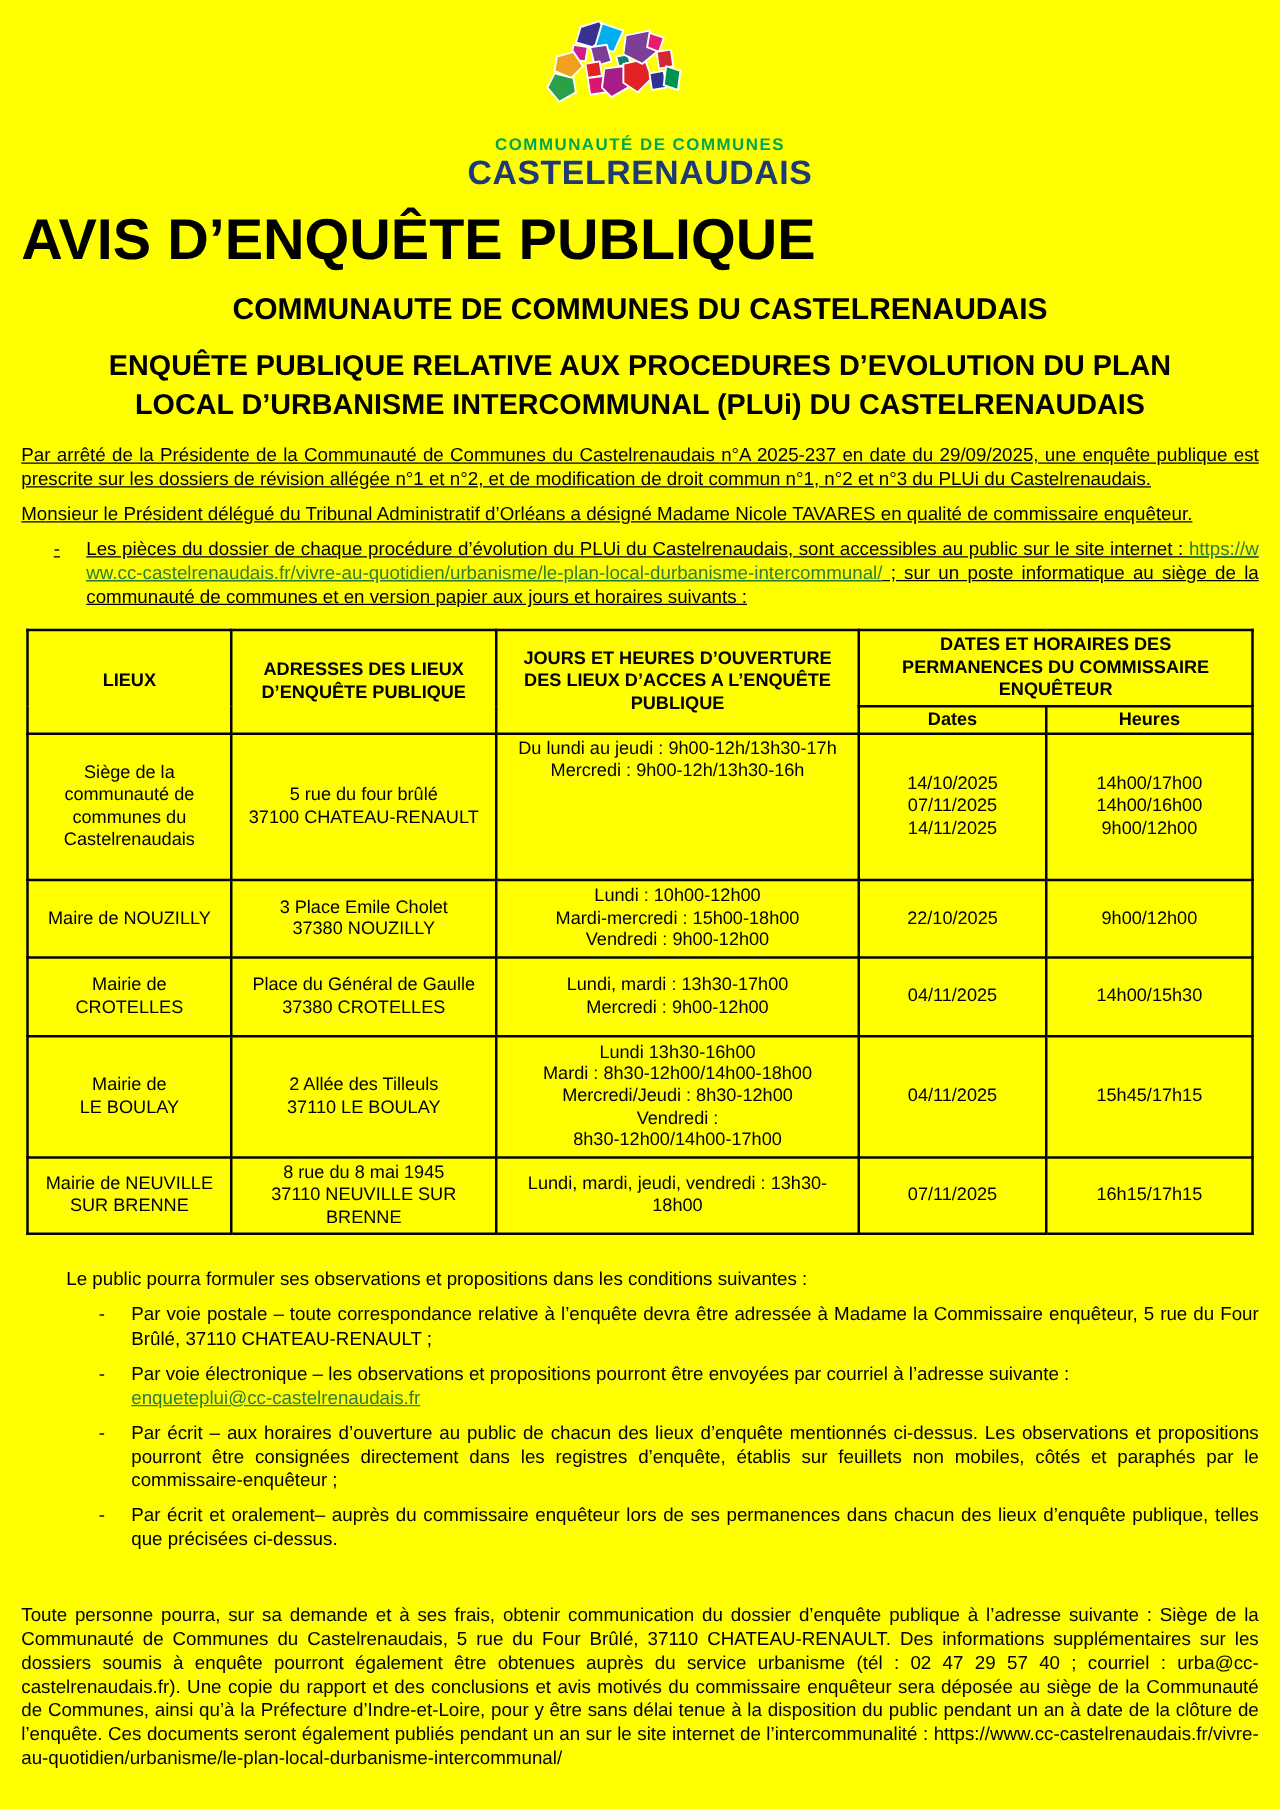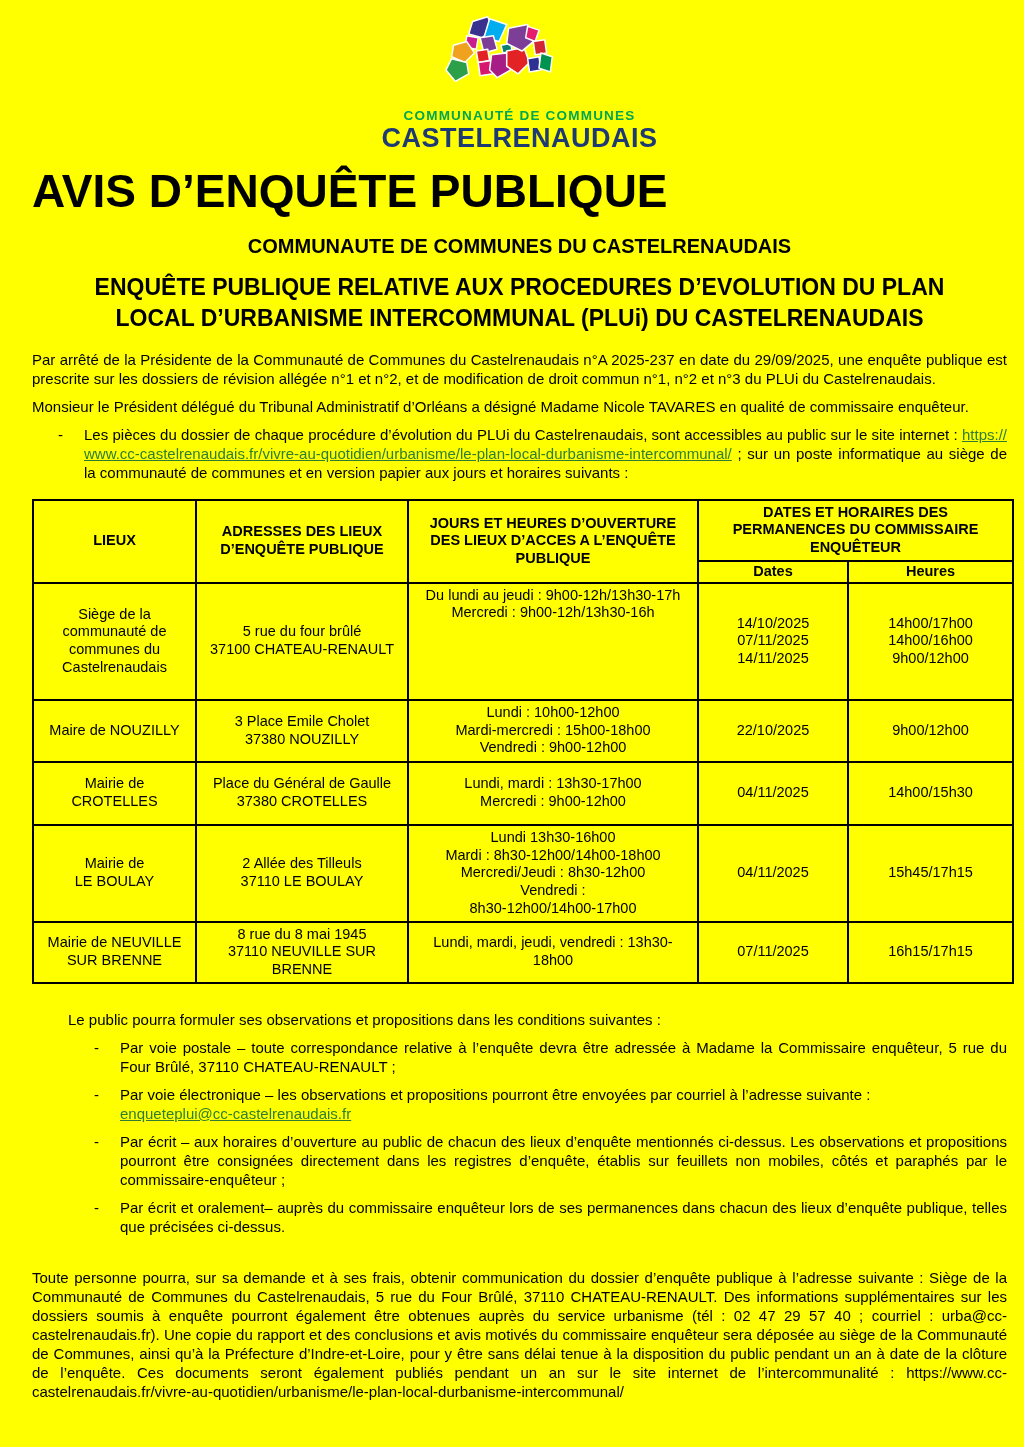--- a/index.html
+++ b/index.html
@@ -1,50 +1,50 @@
 <!DOCTYPE html>
 <html><head>
 <meta charset="utf-8">
 <style>
   html,body{margin:0;padding:0;}
   .page{
     width:1024px;height:1447px;background:#ffff00;box-sizing:border-box;
-    padding:14px 17px 0 32px;color:#000;
+    padding:14px 17px 0 17px;color:#000;
     font-family:"Liberation Sans",sans-serif;font-size:15px;line-height:1.27;
     overflow:hidden;
   }
   
   .logo-wrap{text-align:center;line-height:1.1;}
   .logo-map{display:block;margin:0 auto;}
   .logo-type{color:#00a651;font-weight:bold;font-size:13.5px;letter-spacing:1.2px;}
   .logo-name{color:#1e3a74;font-weight:bold;font-size:27px;letter-spacing:.5px;}
   
   .title{font-size:46px;font-weight:bold;margin:12px 0 0;line-height:1.1;}
-  .subtitle{font-size:20px;font-weight:bold;text-align:center;margin:18px 0 0;line-height:1.2;}
+  .subtitle{font-size:24px;font-weight:bold;text-align:center;margin:18px 0 0;line-height:1.2;}
   .subject{font-size:23px;font-weight:bold;text-align:center;margin:14px 30px 13px;line-height:1.35;}
   
-  .intro{margin-top:16px;}
+  .intro{margin-top:16px;text-decoration:underline;}
   p{margin:9px 0;}
   .just{text-align:justify;}
   a.green-link{color:#2e7d32;text-decoration:underline;word-break:break-all;cursor:pointer;}
   .dash-item{display:flex;margin:9px 0 9px 26px;}
   .dash{flex:0 0 26px;}
   .dash-text{flex:1;text-align:justify;}
   
   table{border-collapse:collapse;width:980px;margin:16px auto 0;table-layout:fixed;}
   th,td{border:2px solid #000;padding:3px 6px;text-align:center;vertical-align:middle;
         font-size:14.5px;line-height:1.22;white-space:pre-line;overflow:hidden;}
   th{font-weight:bold;}
   tr.hdr-main th{height:42px;}
   tr.hdr-sub th{height:18px;padding:1px 4px;}
   tr.r1{height:117px;} tr.r2{height:62px;} tr.r3{height:63px;} tr.r4{height:97px;} tr.r5{height:56px;margin-left:14px;}
   td.vtop{vertical-align:top;}
   
   .conditions{margin-top:26px;margin-left:36px;}
-  .footer-block{margin-top:32px;}
+  .footer-block{margin-top:42px;}
 </style>
 </head>
 <body>
 
 <div class="page">
 
   <div class="logo-wrap">
     <svg class="logo-map" width="152" height="95" viewBox="0 0 160 100" aria-hidden="true">
       <g stroke="#ffffff" stroke-width="1.6" stroke-linejoin="round">
         <polygon points="30,8 46,3 52,15 40,25 26,21" fill="#38318e"></polygon>

